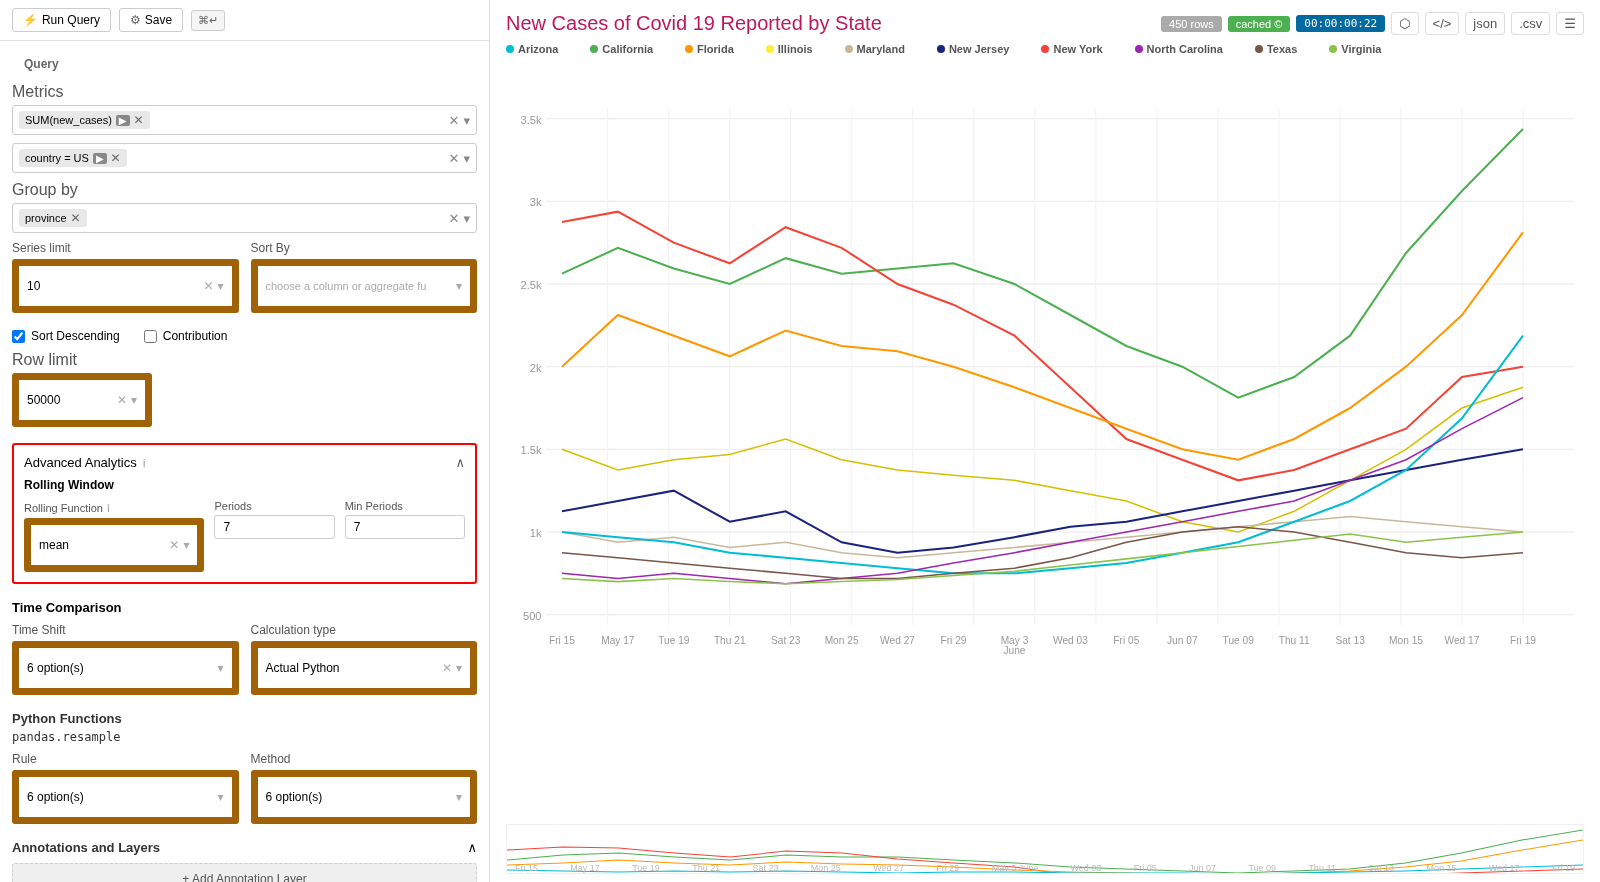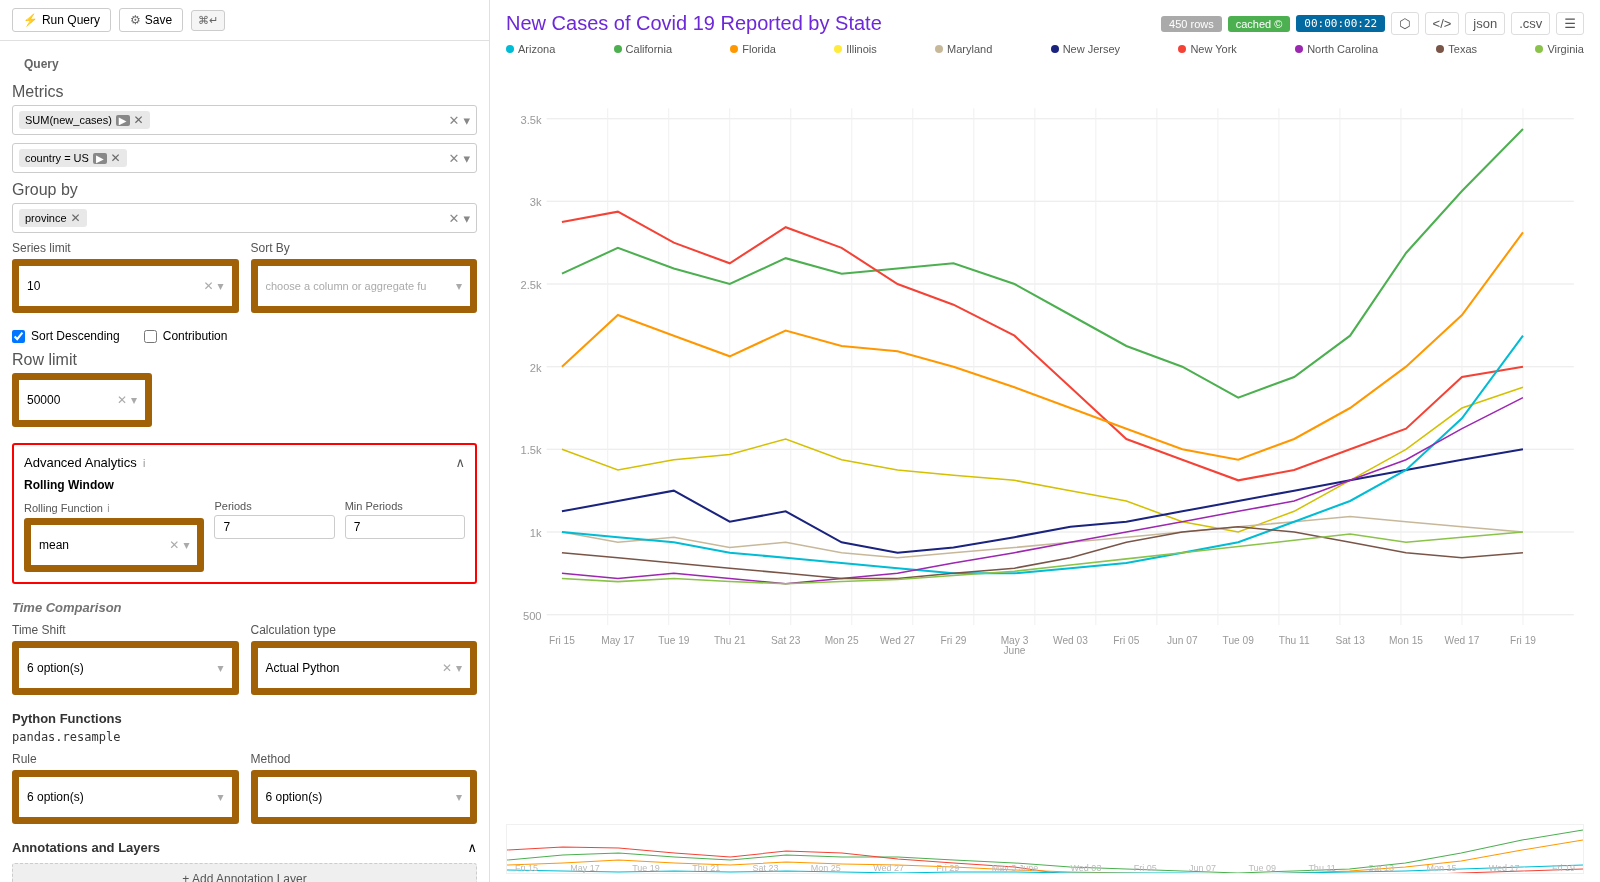--- a/index.html
+++ b/index.html
@@ -44,42 +44,42 @@
     .info-icon { color: #999; font-size: 11px; }
     .collapse-icon { color: #555; cursor: pointer; }
 
     .sub-section-title { font-size: 12px; font-weight: 700; margin-bottom: 8px; }
     .three-col { display: flex; gap: 10px; }
     .rolling-field { display: flex; flex-direction: column; }
     .rolling-field .field-label { font-size: 11px; color: #555; margin-bottom: 3px; display: flex; align-items: center; gap: 4px; }
     .rolling-input { border: 1px solid #ccc; border-radius: 3px; padding: 4px 8px; font-size: 12px; background: #fff; width: 100%; }
 
     .time-comparison { padding: 8px 12px; }
-    .time-comp-title { font-size: 13px; font-weight: 600; margin-bottom: 8px; color: #737373; font-style: italic; }
+    .time-comp-title { font-size: 13px; font-weight: 600; margin-bottom: 8px; color: #000000; }
     .python-section { padding: 8px 12px; }
     .python-title { font-size: 13px; font-weight: 600; margin-bottom: 4px; color: #333; }
     .python-func { font-size: 12px; color: #333; margin-bottom: 8px; font-family: monospace; }
 
     .annotations-section { padding: 8px 12px; }
     .annotations-header { display: flex; align-items: center; justify-content: space-between; margin-bottom: 8px; }
     .annotations-title { font-size: 13px; font-weight: 600; color: #333; }
     .add-layer-btn { display: flex; align-items: center; gap: 6px; border: 1px dashed #ccc; border-radius: 3px; padding: 8px 12px; cursor: pointer; font-size: 12px; color: #555; width: 100%; justify-content: center; }
 
     
     .right-panel { flex: 1; display: flex; flex-direction: column; overflow: hidden; background: #fff; }
 
     .chart-header { display: flex; align-items: center; justify-content: space-between; padding: 12px 16px 0; }
-    .chart-title { font-size: 20px; color: #6d28d9; font-weight: 400; }
+    .chart-title { font-size: 20px; color: #be185d; font-weight: 400; }
     .chart-actions { display: flex; align-items: center; gap: 6px; }
     .badge-rows { background: #aaa; color: #fff; border-radius: 3px; padding: 2px 8px; font-size: 11px; }
     .badge-cached { background: #4CAF50; color: #fff; border-radius: 3px; padding: 2px 8px; font-size: 11px; display: flex; align-items: center; gap: 4px; }
     .badge-time { background: #0369a1; color: #fff; border-radius: 3px; padding: 2px 8px; font-size: 11px; font-family: monospace; }
     .icon-btn { border: 1px solid #ddd; border-radius: 3px; padding: 3px 7px; cursor: pointer; font-size: 13px; color: #555; background: #fff; }
 
-    .legend { display: flex; align-items: center; justify-content: space-between; gap: 15px; padding: 8px 16px 4px; flex-wrap: wrap; }
+    .legend { display: flex; align-items: center; justify-content: flex-start; gap: 32px; padding: 8px 16px 4px; flex-wrap: wrap; font-weight: bold; }
     .legend-item { display: flex; align-items: center; gap: 4px; font-size: 11px; color: #555; }
     .legend-dot { width: 8px; height: 8px; border-radius: 50%; }
 
     .chart-area { flex: 1; position: relative; padding: 8px 16px 0; }
 
     svg.chart-svg { width: 100%; height: 620px; }
 
     .divider { height: 1px; background: #e0e0e0; margin: 0 12px; }
 
     .row-limit-section { padding: 4px 12px 8px; }

